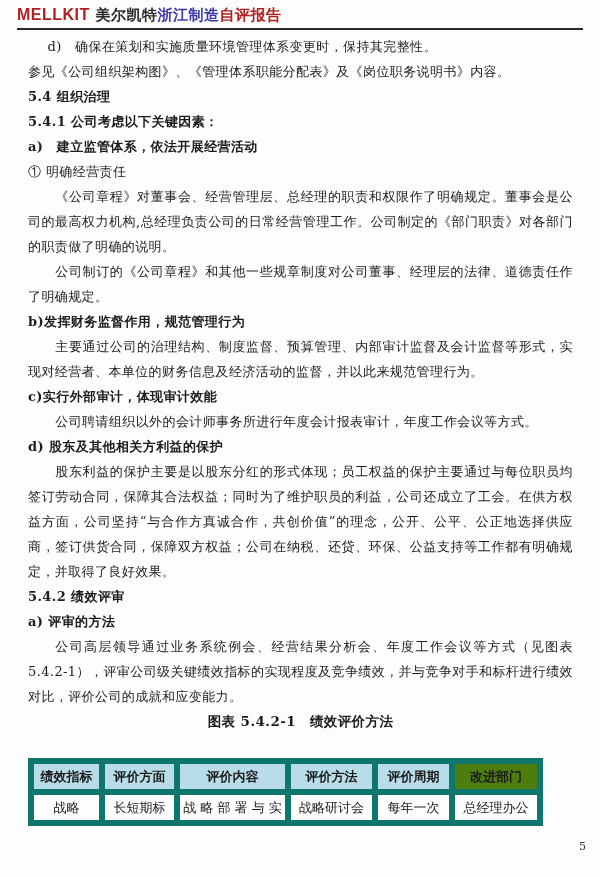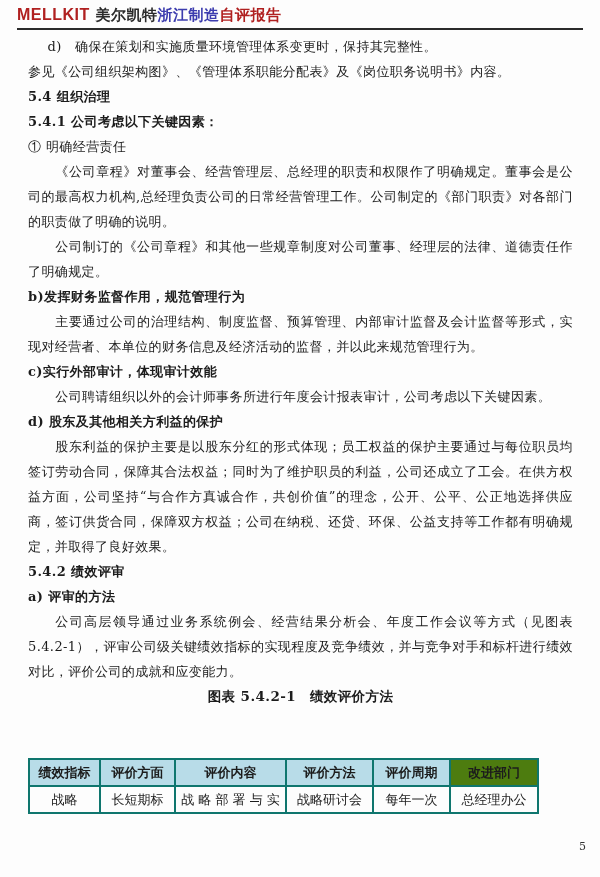--- a/index.html
+++ b/index.html
@@ -49,21 +49,21 @@
     line-height: 25px;
   }
   table.perf {
     border-collapse: collapse;
     margin-left: 28px;
     margin-top: 8px;
     table-layout: fixed;
     width: 509px;
   }
   table.perf th, table.perf td {
-    border: 2px solid #0f766e;
+    border: 6px solid #0f766e;
     height: 25px;
     padding: 0 2px;
     text-align: center;
     font-size: 13px;
     overflow: hidden;
     white-space: nowrap;
   }
   table.perf { border: 2px solid #3c3c3c; }
   table.perf th { font-weight: bold; }
   table.perf td { font-weight: normal; }
@@ -82,27 +82,28 @@
   <div class="page-header">
     <span class="brand" style="color: rgb(176, 32, 32);">MELLKIT</span>
     <span style="color: rgb(43, 43, 43);">美尔凯特</span><span style="color: rgb(60, 60, 174);">浙江制造</span><span style="color: rgb(176, 32, 32);">自评报告</span>
   </div>
 
   <div class="content">
     <p class="ind1">d)　确保在策划和实施质量环境管理体系变更时，保持其完整性。</p>
     <p>参见《公司组织架构图》、《管理体系职能分配表》及《岗位职务说明书》内容。</p>
     <h3>5.4 组织治理</h3>
     <h3>5.4.1 公司考虑以下关键因素：</h3>
+    <h3>a)　建立监管体系，依法开展经营活动</h3>
     <p>① 明确经营责任</p>
     <p class="ind2">《公司章程》对董事会、经营管理层、总经理的职责和权限作了明确规定。董事会是公司的最高权力机构,总经理负责公司的日常经营管理工作。公司制定的《部门职责》对各部门的职责做了明确的说明。</p>
     <p class="ind2">公司制订的《公司章程》和其他一些规章制度对公司董事、经理层的法律、道德责任作了明确规定。</p>
     <h3>b)发挥财务监督作用，规范管理行为</h3>
     <p class="ind2">主要通过公司的治理结构、制度监督、预算管理、内部审计监督及会计监督等形式，实现对经营者、本单位的财务信息及经济活动的监督，并以此来规范管理行为。</p>
     <h3>c)实行外部审计，体现审计效能</h3>
-    <p class="ind2">公司聘请组织以外的会计师事务所进行年度会计报表审计，公司考虑以下关键因素。</p>
+    <p class="ind2">公司聘请组织以外的会计师事务所进行年度会计报表审计，年度工作会议等方式。</p>
     <h3>d) 股东及其他相关方利益的保护</h3>
     <p class="ind2">股东利益的保护主要是以股东分红的形式体现；员工权益的保护主要通过与每位职员均签订劳动合同，保障其合法权益；同时为了维护职员的利益，公司还成立了工会。在供方权益方面，公司坚持“与合作方真诚合作，共创价值”的理念，公开、公平、公正地选择供应商，签订供货合同，保障双方权益；公司在纳税、还贷、环保、公益支持等工作都有明确规定，并取得了良好效果。</p>
     <h3>5.4.2 绩效评审</h3>
     <h3>a) 评审的方法</h3>
     <p class="ind2">公司高层领导通过业务系统例会、经营结果分析会、年度工作会议等方式（见图表 5.4.2-1），评审公司级关键绩效指标的实现程度及竞争绩效，并与竞争对手和标杆进行绩效对比，评价公司的成就和应变能力。</p>
     <div class="fig-caption">图表 5.4.2-1　绩效评价方法</div>
   </div>
 
   <table class="perf" style="position:absolute; top:758px; left:28px; margin:0;">
     <colgroup>

